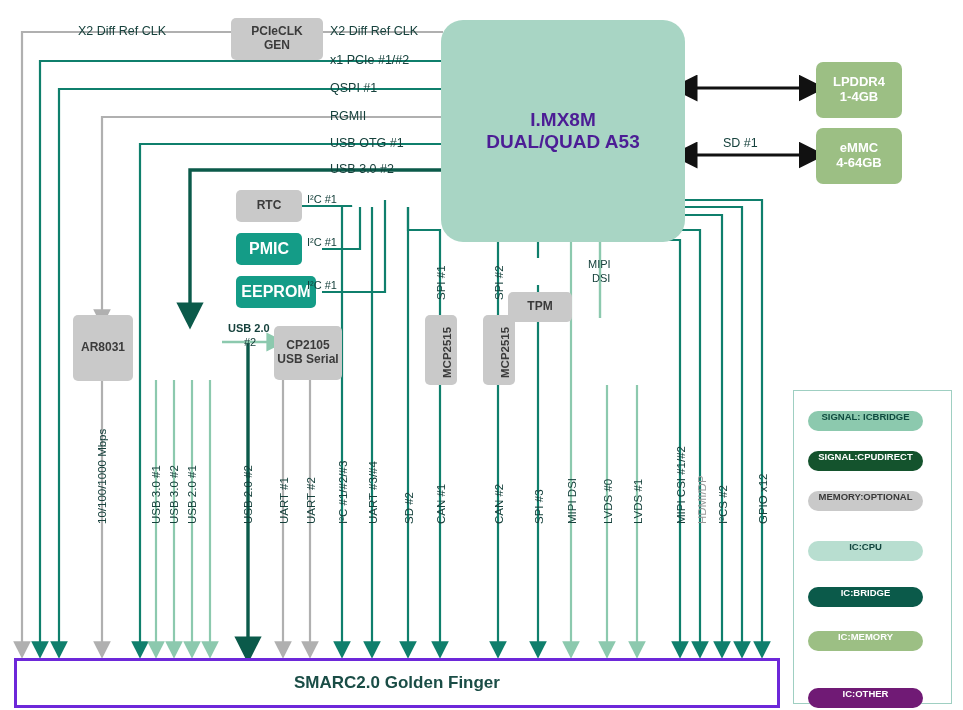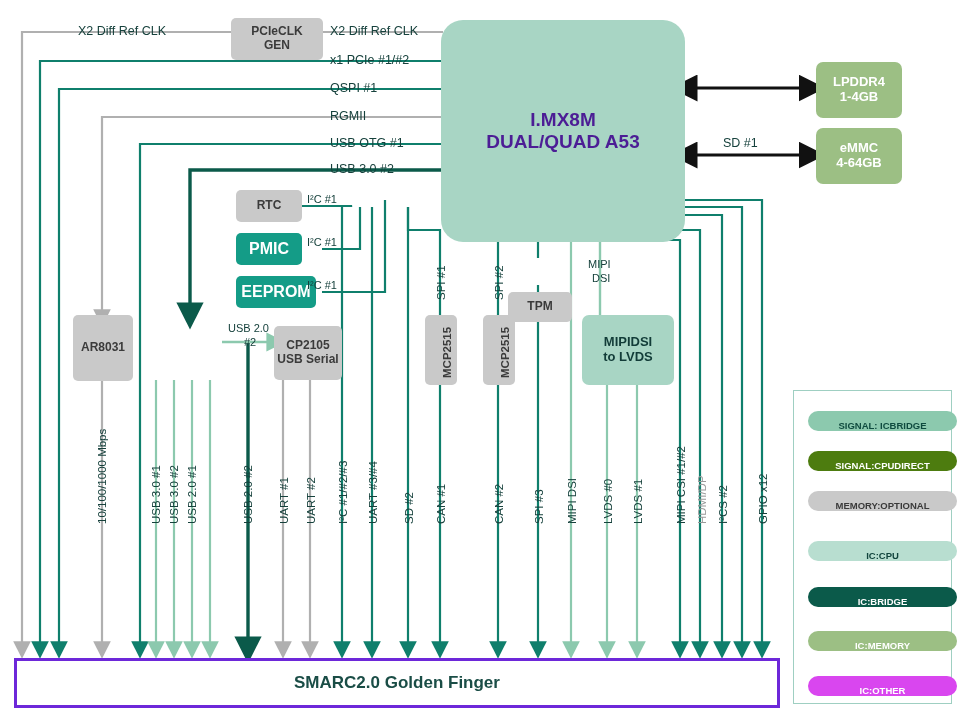--- a/index.html
+++ b/index.html
@@ -10,28 +10,28 @@
   .lbl{position:absolute;color:#1a3b3a;white-space:nowrap;}
   .vlbl{position:absolute;white-space:nowrap;transform-origin:0 0;}
   .cpu{background:#a8d5c4;border-radius:22px;color:#4c1d95;font-size:19px;font-weight:700;}
   .mem{background:#9cbf84;border-radius:7px;color:#ffffff;font-size:13px;font-weight:700;}
   .opt{background:#c9c9c9;border-radius:5px;color:#3b3b3b;font-size:12px;font-weight:700;}
   .bridge{background:#0b5a4a;border-radius:5px;color:#ffffff;font-size:12px;font-weight:700;}
   .other{background:#149c87;border-radius:5px;color:#ffffff;font-size:16px;font-weight:700;}
   .cpulite{background:#a8d5c4;border-radius:7px;color:#123c38;font-size:13px;font-weight:700;}
   .gf{position:absolute;left:14px;top:658px;width:760px;height:44px;border:3px solid #6d28d9;background:#ffffff;display:flex;align-items:center;justify-content:center;color:#1a4d46;font-size:17px;font-weight:700;}
   .legend{position:absolute;left:793px;top:390px;width:157px;height:312px;border:1px solid #9fcfc2;background:#ffffff;}
-  .lgitem{position:absolute;left:14px;width:149px;height:20px;border-radius:10px;display:flex;align-items:flex-end;justify-content:center;font-size:9.5px;font-weight:700;}
+  .lgitem{position:absolute;left:14px;width:115px;height:20px;border-radius:10px;display:flex;align-items:flex-start;justify-content:center;font-size:9.5px;font-weight:700;}
   .sigbridge{background:#8cc9ae;color:#0f4b3f;}
-  .sigcpu{background:#4d7c0f;color:#ffffff;border-radius:10px;}
+  .sigcpu{background:#14532d;color:#ffffff;border-radius:10px;}
   .sigopt{background:#c9c9c9;color:#3a3a3a;}
   .iccpu{background:#b8ded0;color:#11443d;}
   .icbridge{background:#0b5a4a;color:#ffffff;}
   .icmem{background:#9cbf84;color:#ffffff;}
-  .icother{background:#d946ef;color:#ffffff;}
+  .icother{background:#701a75;color:#ffffff;margin-top:12px;}
   .toplbl{font-size:12.5px;color:#16413c;}
   .smalllbl{font-size:11px;color:#16413c;}
   .vert{font-size:11.5px;color:#16413c;}
   .vertgray{font-size:11.5px;color:#9a9a9a;}
 </style>
 </head>
 <body>
 
 <div id="stage">
 
@@ -186,41 +186,37 @@
   </div>
 
   <div class="box opt" style="left:483px;top:315px;width:32px;height:70px;">
     <span class="vlbl" style="transform:rotate(-90deg);left:16px;top:63px;font-size:11.5px;font-weight:700;color:#3b3b3b;">MCP2515</span>
   </div>
 
   <div class="box opt" style="left:508px;top:260px;width:64px;height:30px;margin-top:32px;">
     <span>TPM</span>
   </div>
 
-  <div class="box cpulite" style="left:582px;top:315px;width:92px;height:70px;flex-direction:column;">
-    <span>MIPIDSI</span>
-    <span>to LVDS</span>
-  </div>
 
   <div class="gf">
     <span>SMARC2.0 Golden Finger</span>
   </div>
 
   <div class="lbl toplbl" style="left:78px;top:24px;">X2 Diff Ref CLK</div>
   <div class="lbl toplbl" style="left:330px;top:24px;">X2 Diff Ref CLK</div>
   <div class="lbl toplbl" style="left:330px;top:53px;">x1 PCIe #1/#2</div>
   <div class="lbl toplbl" style="left:330px;top:81px;">QSPI #1</div>
   <div class="lbl toplbl" style="left:330px;top:109px;">RGMII</div>
   <div class="lbl toplbl" style="left:330px;top:136px;">USB OTG #1</div>
   <div class="lbl toplbl" style="left:330px;top:162px;">USB 3.0 #2</div>
 
   <div class="lbl smalllbl" style="left:307px;top:193px;">I²C #1</div>
   <div class="lbl smalllbl" style="left:307px;top:236px;">I²C #1</div>
   <div class="lbl smalllbl" style="left:307px;top:279px;">I²C #1</div>
-  <div class="lbl smalllbl" style="left:228px;top:322px;">USB 2.0</div>
+  <div class="lbl smalllbl" style="left:228px;top:322px;font-weight:bold;">USB 2.0</div>
   <div class="lbl smalllbl" style="left:244px;top:336px;">#2</div>
   <div class="lbl toplbl" style="left:723px;top:136px;">SD #1</div>
 
   <div class="vlbl vert" style="left:435px;top:300px;transform:rotate(-90deg);">SPI #1</div>
   <div class="vlbl vert" style="left:493px;top:300px;transform:rotate(-90deg);">SPI #2</div>
   <div class="lbl smalllbl" style="left:588px;top:258px;">MIPI</div>
   <div class="lbl smalllbl" style="left:592px;top:272px;">DSI</div>
 
   <div class="vlbl vert" style="left:96px;top:524px;transform:rotate(-90deg);">10/100/1000 Mbps</div>
   <div class="vlbl vert" style="left:150px;top:524px;transform:rotate(-90deg);">USB 3.0 #1</div>

